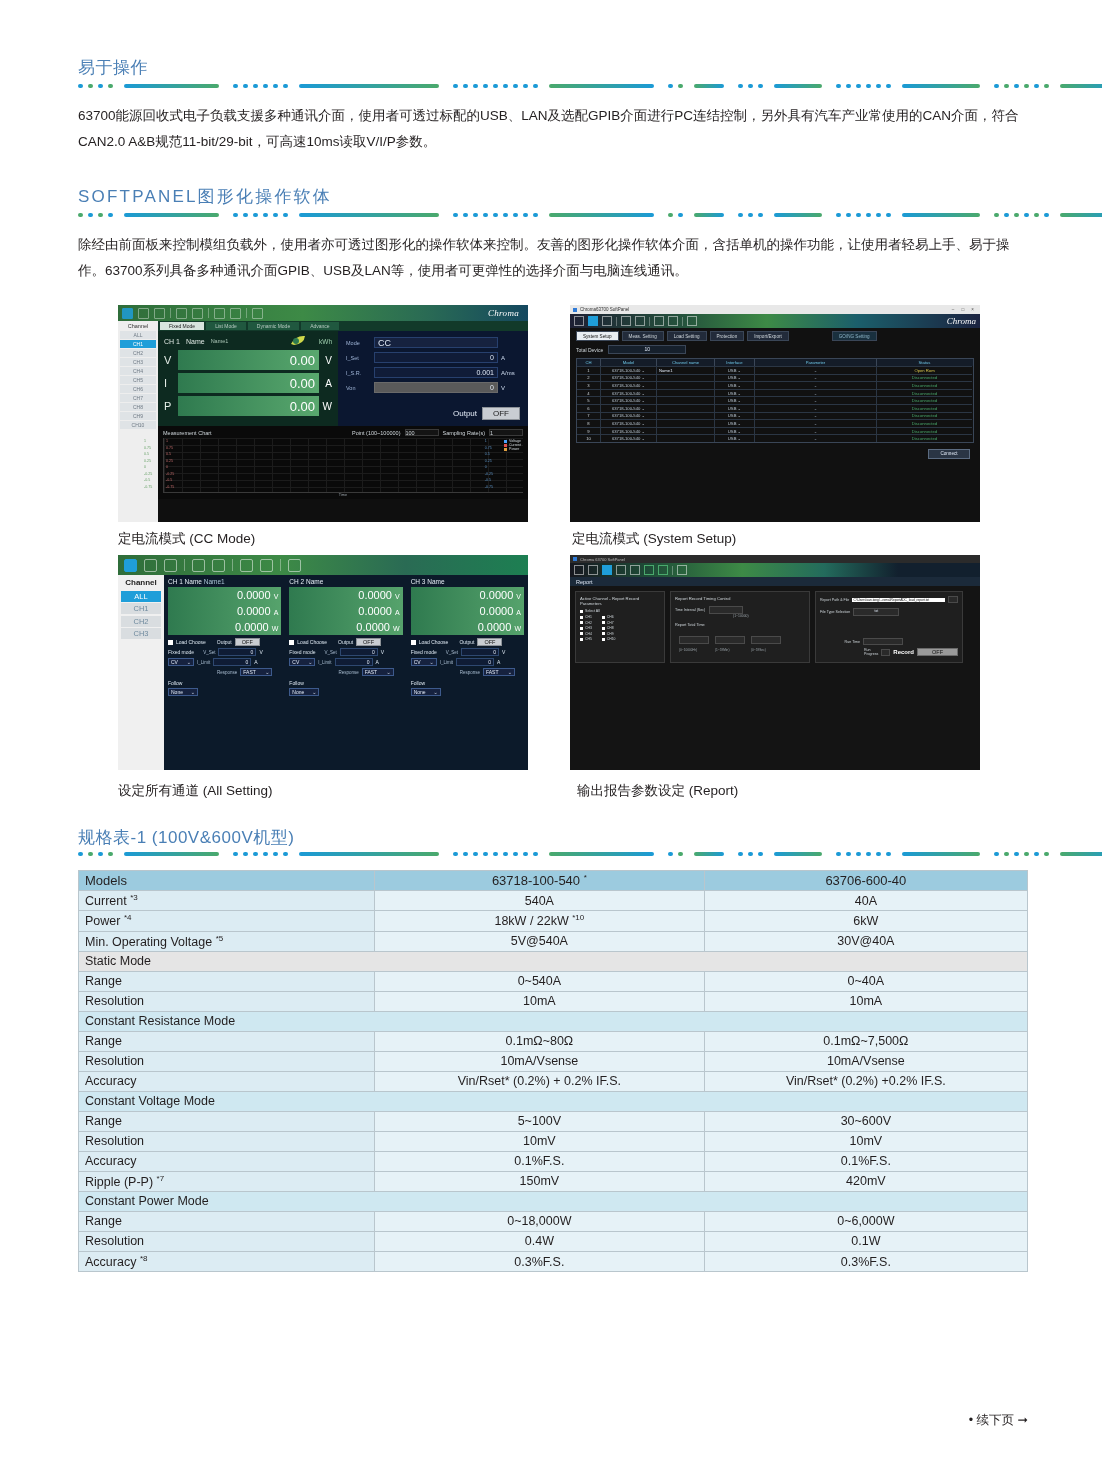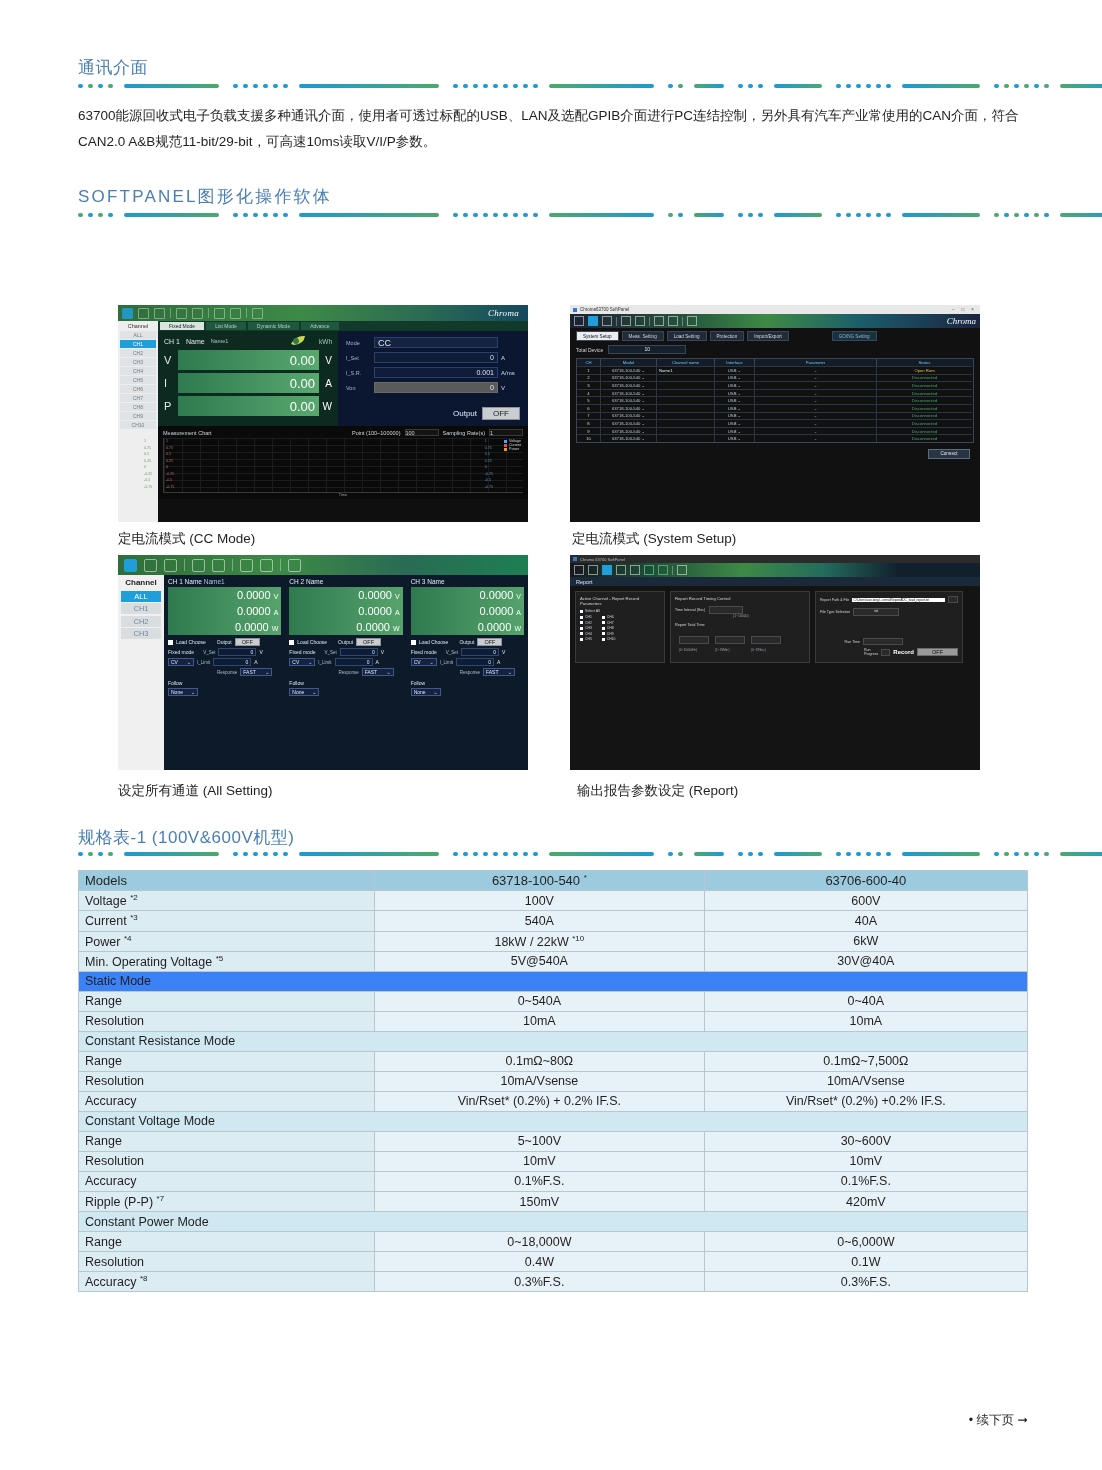--- a/index.html
+++ b/index.html
@@ -170,35 +170,35 @@
   .rp-bar { height:14px; background:linear-gradient(to right,#16171f 0%,#1f4e38 20%,#3d8a46 42%,#236b5c 62%,#12202e 80%); display:flex; align-items:center; gap:4px; padding:0 4px; }
   .rp-panels { display:flex; gap:5px; padding:5px; }
   .rp-box { border:1px solid #3a3a3a; background:#1f1f1f; padding:4px; }
   .rp-lbl { font-size:4.2px; color:#cfd6db; margin-bottom:3px; }
   .rp-mini { background:#2a2a2a; border:1px solid #4a4a4a; }
 
   
   .spec { position:absolute; left:78px; top:870px; width:950px; border-collapse:collapse; font-size:12.5px; }
   .spec td { border:1px solid #b9c6cd; padding:2px 6px; height:20px; }
   .spec .hdr td { background:#9ccbdf; font-size:13px; }
-  .spec .sect td { background:#3b82f6; }
+  .spec .sect td { background:#e5e5e5; }
   .spec .sect2 td { background:#cfe8f1; }
   .spec td.lab { background:#dcecf3; width:296px; }
   .spec td.val { background:#e6f2f7; text-align:center; }
   .spec .hdr td.lab, .spec .hdr td.val { background:#9ccbdf; }
   .spec sup { font-size:8px; vertical-align:super; }
 
   .footer { position:absolute; right:74px; top:1412px; font-size:12.5px; color:#231f20; white-space:nowrap; }
 </style>
 </head>
 <body>
 
 <div class="page">
 
-  <div class="sec-head" style="left:78px; top:56px;">通讯介面</div>
+  <div class="sec-head" style="left:78px; top:56px;">易于操作</div>
   <div class="rule" style="top: 84px; background-image: none;">
       <i style="left: 0px; width: 5px; background: rgb(27, 154, 214); border-radius: 2px;"></i>
       <i style="left: 10px; width: 5px; background: rgb(74, 169, 108); border-radius: 2px;"></i>
       <i style="left: 20px; width: 5px; background: rgb(27, 154, 214); border-radius: 2px;"></i>
       <i style="left: 30px; width: 5px; background: rgb(74, 169, 108); border-radius: 2px;"></i>
       <i style="left: 46px; width: 95px; background: linear-gradient(to right, rgb(27, 154, 214), rgb(74, 169, 108)); border-radius: 2px;"></i>
       <i style="left: 155px; width: 5px; background: rgb(27, 154, 214); border-radius: 2px;"></i>
       <i style="left: 165px; width: 5px; background: rgb(27, 154, 214); border-radius: 2px;"></i>
       <i style="left: 175px; width: 5px; background: rgb(27, 154, 214); border-radius: 2px;"></i>
       <i style="left: 185px; width: 5px; background: rgb(27, 154, 214); border-radius: 2px;"></i>
@@ -278,20 +278,21 @@
       <i style="left: 808px; width: 5px; background: rgb(27, 154, 214); border-radius: 2px;"></i>
       <i style="left: 824px; width: 78px; background: linear-gradient(to right, rgb(27, 154, 214), rgb(74, 169, 108)); border-radius: 2px;"></i>
       <i style="left: 916px; width: 5px; background: rgb(74, 169, 108); border-radius: 2px;"></i>
       <i style="left: 926px; width: 5px; background: rgb(27, 154, 214); border-radius: 2px;"></i>
       <i style="left: 936px; width: 5px; background: rgb(74, 169, 108); border-radius: 2px;"></i>
       <i style="left: 946px; width: 5px; background: rgb(27, 154, 214); border-radius: 2px;"></i>
       <i style="left: 956px; width: 5px; background: rgb(74, 169, 108); border-radius: 2px;"></i>
       <i style="left: 966px; width: 5px; background: rgb(27, 154, 214); border-radius: 2px;"></i>
       <i style="left: 982px; width: 62px; background: linear-gradient(to right, rgb(74, 169, 108), rgb(27, 154, 214)); border-radius: 2px;"></i>
     </div>
+  <div class="para" style="top:232px;">除经由前面板来控制模组负载外，使用者亦可透过图形化的操作软体来控制。友善的图形化操作软体介面，含括单机的操作功能，让使用者轻易上手、易于操作。63700系列具备多种通讯介面GPIB、USB及LAN等，使用者可更弹性的选择介面与电脑连线通讯。</div>
 
   <div class="shotwrap" style="left:118px; top:305px; width:410px; height:217px;">
     <div class="sp" style="width:410px;height:217px;">
       <div class="sp-toolbar">
         <span class="ic act"></span>
         <span class="ic"></span>
         <span class="ic"></span>
         <span class="sep"></span>
         <span class="ic"></span>
         <span class="ic"></span>
@@ -872,25 +873,20 @@
     </div>
 
   <table class="spec">
     <tbody id="spec-body">
         <tr class="hdr">
           <td class="lab">Models</td>
           <td class="val">63718-100-540 <sup>*</sup></td>
           <td class="val">63706-600-40</td>
         </tr>
         <tr>
-          <td class="lab">Voltage <sup>*2</sup></td>
-          <td class="val">100V</td>
-          <td class="val">600V</td>
-        </tr>
-        <tr>
           <td class="lab">Current <sup>*3</sup></td>
           <td class="val">540A</td>
           <td class="val">40A</td>
         </tr>
         <tr>
           <td class="lab">Power <sup>*4</sup></td>
           <td class="val">18kW / 22kW <sup>*10</sup></td>
           <td class="val">6kW</td>
         </tr>
         <tr>

